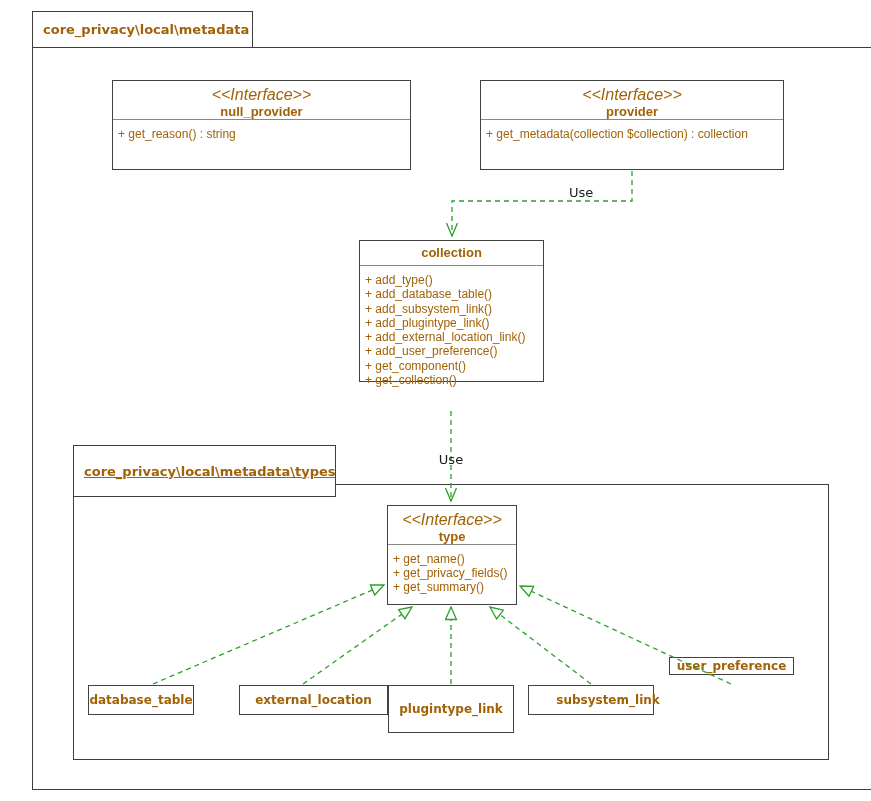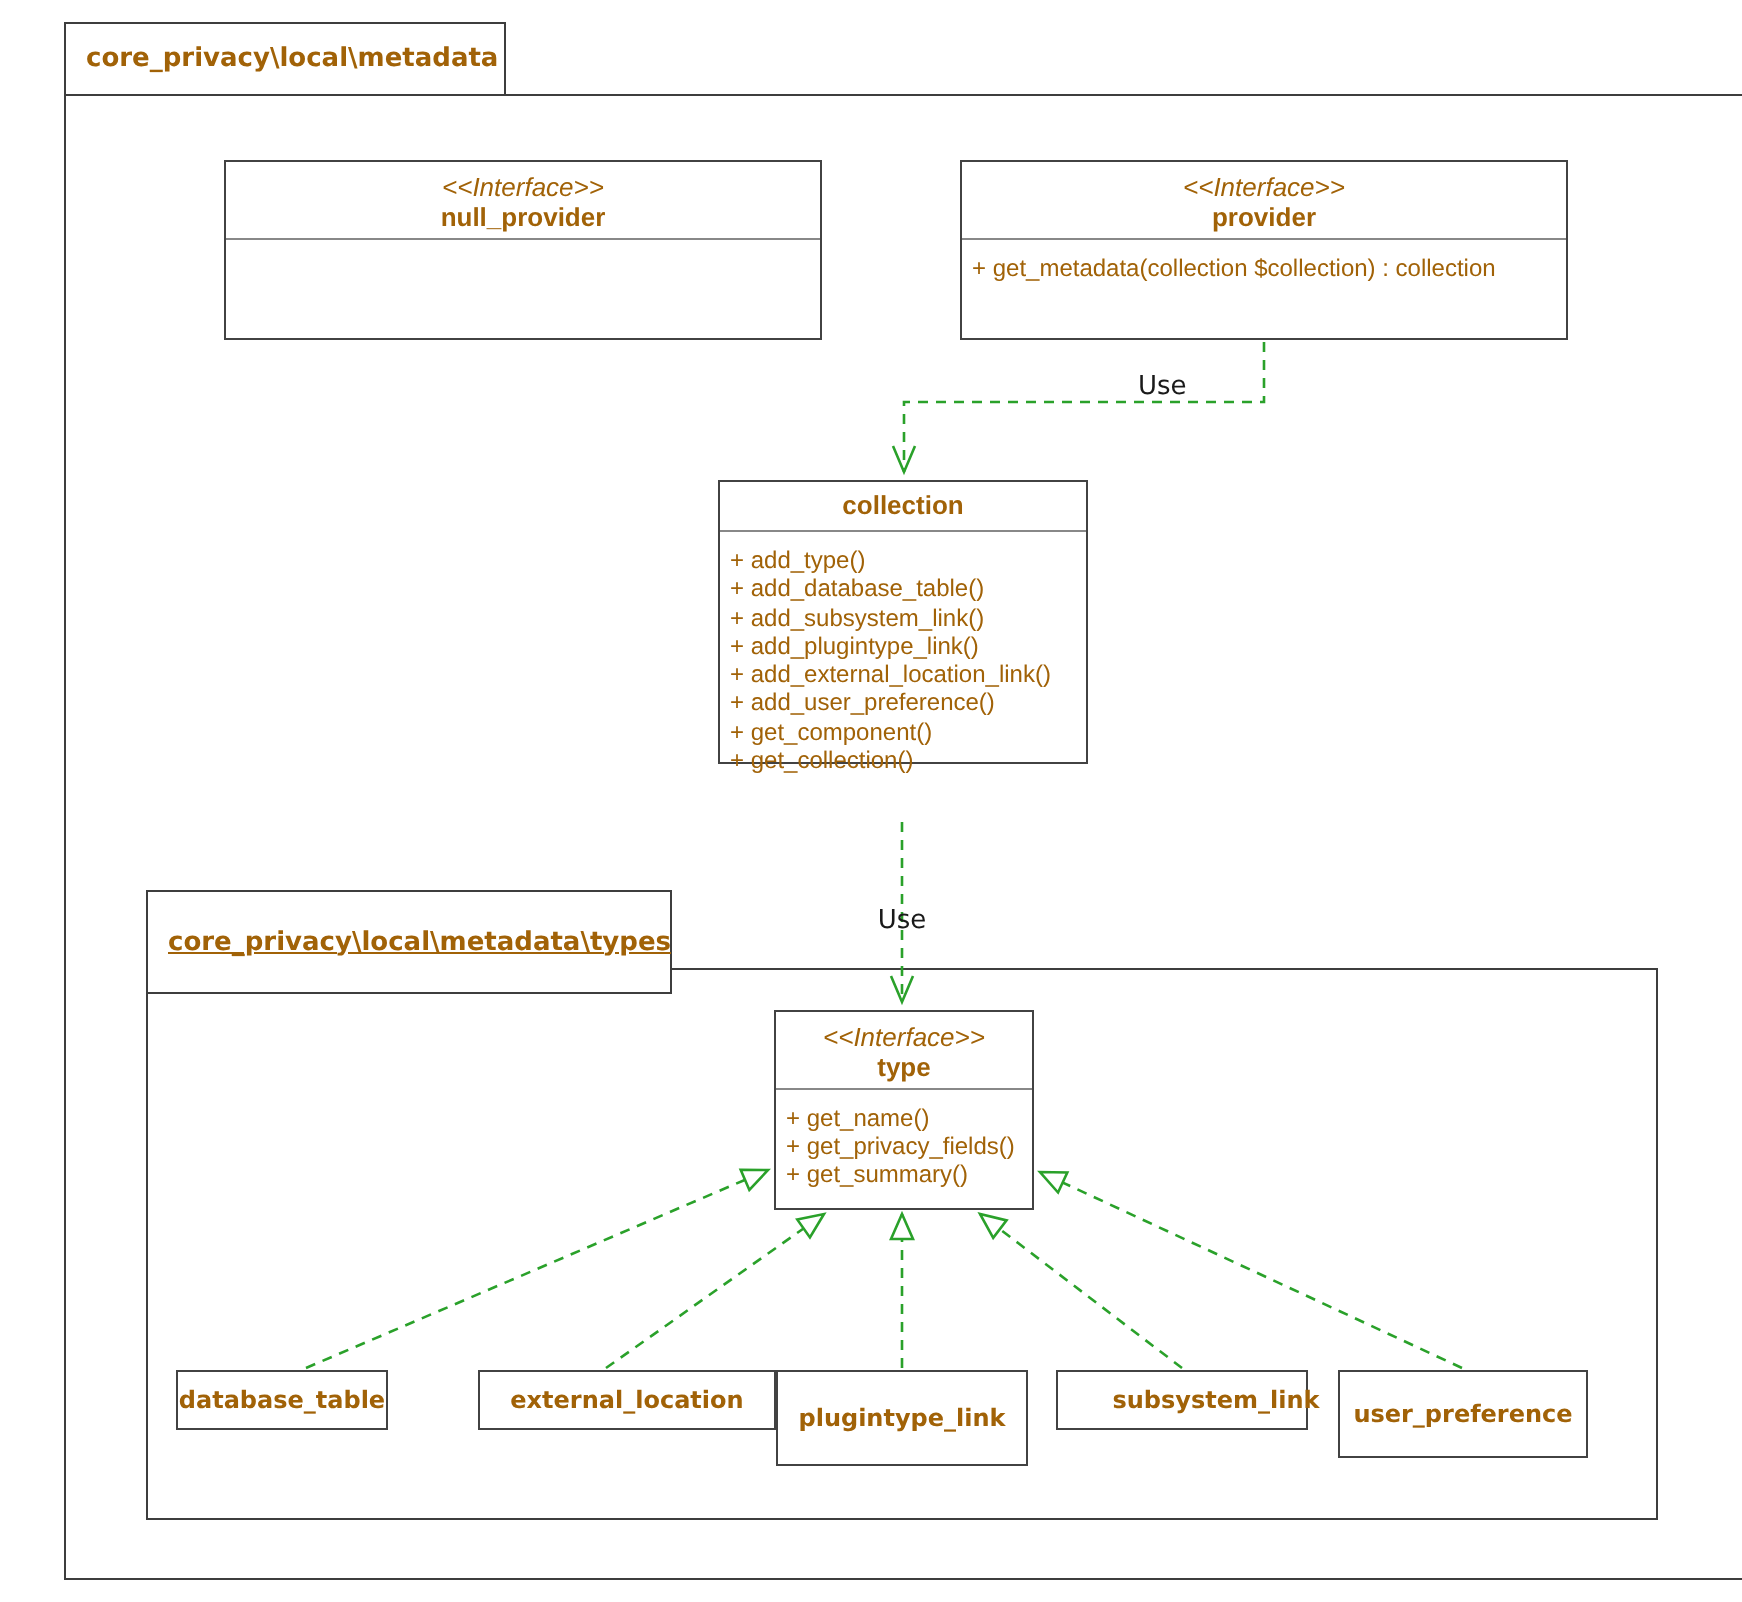--- a/index.html
+++ b/index.html
@@ -15,21 +15,21 @@
     position:absolute; border:1.5px solid #3d3d3d; background:#ffffff;
     box-sizing:border-box; display:flex; align-items:center;
     font-family:"DejaVu Sans", sans-serif; font-weight:bold; font-size:13px;
     padding-left:10px; z-index:3;
   }
   .uml-box {
     position:absolute; border:1.4px solid #424242; background:#ffffff;
     box-sizing:border-box; z-index:2;
   }
   .uml-head { text-align:center; border-bottom:1.2px solid #888888; }
-  .uml-head .stereo { font-style:italic; font-size:13px; display:block; }
+  .uml-head .stereo { font-style:italic; font-size:16px; display:block; }
   .uml-head .cname  { font-weight:bold; font-size:13px; display:block; }
   .head-iface { padding-top:5px; height:32.6px; }
   .head-plain { height:24px; line-height:24px; font-weight:bold; font-size:13px; text-align:center; border-bottom:1.2px solid #888888; }
   .uml-methods { padding:7px 5px 0 5px; font-size:12px; line-height:14.3px; white-space:nowrap; }
   .leaf-class {
     position:absolute; border:1.4px solid #424242; background:#ffffff;
     box-sizing:border-box; display:flex; align-items:center; justify-content:center;
     font-family:"DejaVu Sans", sans-serif; font-weight:bold; font-size:12px; z-index:2;
   }
   #edges { position:absolute; left:0; top:0; z-index:4; pointer-events:none; }
@@ -47,20 +47,23 @@
 
   <div class="pkg-body" style="left:52px; top:484px; width:756px; height:276px;"></div>
   <div class="pkg-tab" style="left:52px; top:445px; width:263px; height:52px;text-decoration:underline;">
     <span>core_privacy\local\metadata\types</span>
   </div>
 
   <div class="uml-box" style="left:91px; top:80px; width:299px; height:90px;">
     <div class="uml-head head-iface">
       <span class="stereo">&lt;&lt;Interface&gt;&gt;</span>
       <span class="cname">null_provider</span>
+    </div>
+    <div class="uml-methods">
+      <div>+ get_reason() : string</div>
     </div>
   </div>
 
   <div class="uml-box" style="left:459px; top:80px; width:304px; height:90px;">
     <div class="uml-head head-iface">
       <span class="stereo">&lt;&lt;Interface&gt;&gt;</span>
       <span class="cname">provider</span>
     </div>
     <div class="uml-methods">
       <div>+ get_metadata(collection $collection) : collection</div>
@@ -98,21 +101,21 @@
   </div>
   <div class="leaf-class" style="left:218px; top:685px; width:149px; height:30px;">
     <span>external_location</span>
   </div>
   <div class="leaf-class" style="left:367px; top:685px; width:126px; height:48px;">
     <span>plugintype_link</span>
   </div>
   <div class="leaf-class" style="left:507px; top:685px; width:126px; height:30px;padding-left:34px;">
     <span>subsystem_link</span>
   </div>
-  <div class="leaf-class" style="left:648px; top:685px; width:125px; height:44px;">
+  <div class="leaf-class" style="left:648px; top:657px; width:125px; height:18px;">
     <span>user_preference</span>
   </div>
 
   <svg id="edges" width="871" height="801" viewBox="0 0 871 801">
     <defs>
       <marker id="openArrow" markerWidth="16" markerHeight="14" refX="14" refY="6.5" orient="auto" markerUnits="userSpaceOnUse">
         <path d="M1,1 L14,6.5 L1,12" fill="none" stroke-width="1.3" stroke="#2aa12a"></path>
       </marker>
       <marker id="hollowTriangle" markerWidth="15" markerHeight="14" refX="13.5" refY="6.5" orient="auto" markerUnits="userSpaceOnUse">
         <path d="M1,1 L13.5,6.5 L1,12 Z" fill="#ffffff" stroke-width="1.3" stroke="#2aa12a"></path>

